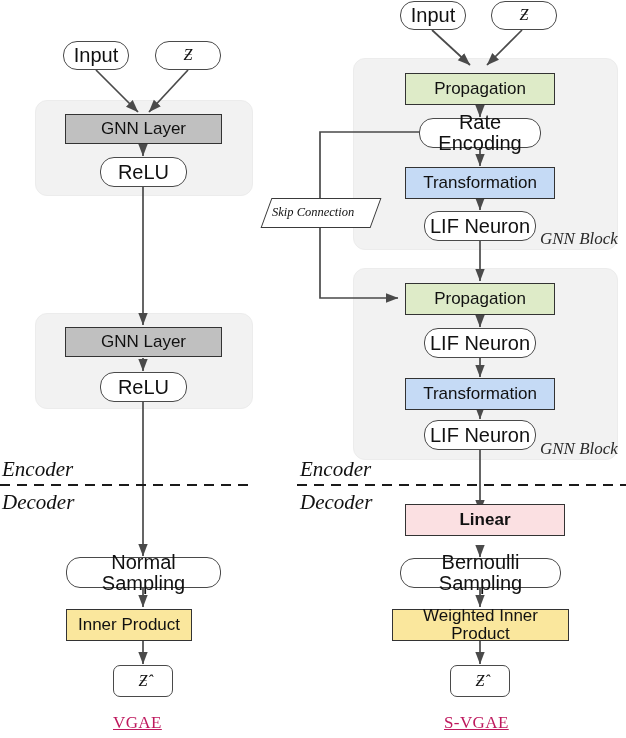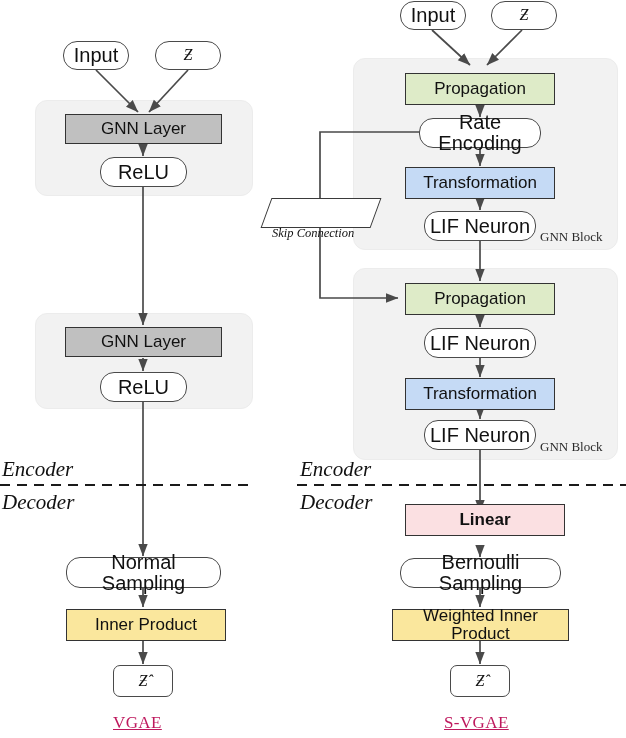--- a/index.html
+++ b/index.html
@@ -36,22 +36,22 @@
   .rect.yellow{background:#fae79d;}
 
   
   .group{
     position:absolute;box-sizing:border-box;
     background:#f2f2f2;border:1px solid #ececec;border-radius:12px;
     z-index:1;
   }
   .group-label{
     position:absolute;z-index:3;
-    font-family:"Liberation Serif",serif;
-    font-size:13px;color:#2a2a2a;white-space:nowrap;
+    font-family:"Liberation Serif",serif;font-style:italic;
+    font-size:17px;color:#2a2a2a;white-space:nowrap;
   }
 
   
   .sect{
     position:absolute;z-index:5;
     font-family:"Liberation Serif",serif;font-style:italic;
     font-size:21px;color:#111;white-space:nowrap;
   }
   .caption{
     position:absolute;z-index:5;
@@ -62,21 +62,21 @@
   
   .skip{
     position:absolute;z-index:6;
     width:108px;height:28px;
     background:#ffffff;border:1.3px solid #3a3a3a;
     transform:skewX(-20deg);
   }
   .skip-text{
     position:absolute;z-index:7;
     font-family:"Liberation Serif",serif;font-style:italic;
-    font-size:12.5px;color:#111;white-space:nowrap;margin-top:21px;
+    font-size:12.5px;color:#111;white-space:nowrap;
   }
 
   .math{font-family:"Liberation Serif",serif;font-style:italic;font-size:16px;}
 </style>
 </head>
 <body>
 
 <div id="diagram">
 
   <svg width="626" height="738" style="position:absolute;left:0;top:0;z-index:2;">
@@ -150,21 +150,21 @@
   <div class="node capsule" style="left:63px;top:41px;width:66px;height:29px;">Input</div>
   <div class="node capsule math" style="left:155px;top:41px;width:66px;height:29px;">Ƶ</div>
 
   <div class="node rect gray" style="left:65px;top:114px;width:157px;height:30px;">GNN Layer</div>
   <div class="node capsule" style="left:100px;top:157px;width:87px;height:30px;">ReLU</div>
 
   <div class="node rect gray" style="left:65px;top:327px;width:157px;height:30px;">GNN Layer</div>
   <div class="node capsule" style="left:100px;top:372px;width:87px;height:30px;">ReLU</div>
 
   <div class="node capsule" style="left:66px;top:557px;width:155px;height:31px;">Normal Sampling</div>
-  <div class="node rect yellow" style="left:66px;top:609px;width:160px;height:32px;">Inner Product</div>
+  <div class="node rect yellow" style="left:66px;top:609px;width:126px;height:32px;">Inner Product</div>
   <div class="node pill-sm math" style="left:113px;top:665px;width:60px;height:32px;">Ƶ̂</div>
 
   <div class="node capsule" style="left:400px;top:1px;width:66px;height:29px;">Input</div>
   <div class="node capsule math" style="left:491px;top:1px;width:66px;height:29px;">Ƶ</div>
 
   <div class="node rect green" style="left:405px;top:73px;width:150px;height:32px;">Propagation</div>
   <div class="node capsule" style="left:419px;top:118px;width:122px;height:30px;">Rate Encoding</div>
   <div class="node rect blue" style="left:405px;top:167px;width:150px;height:32px;">Transformation</div>
   <div class="node capsule" style="left:424px;top:211px;width:112px;height:30px;">LIF Neuron</div>
 

